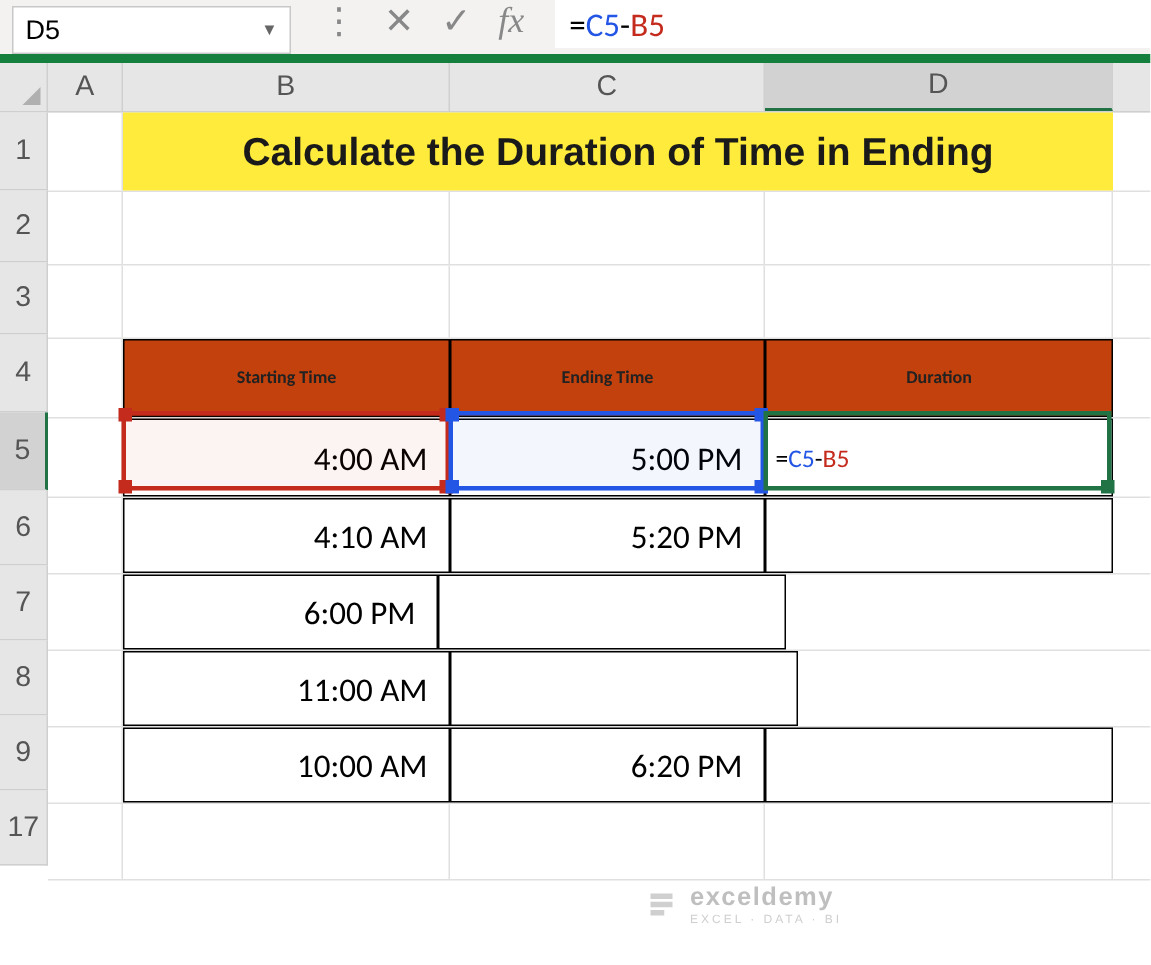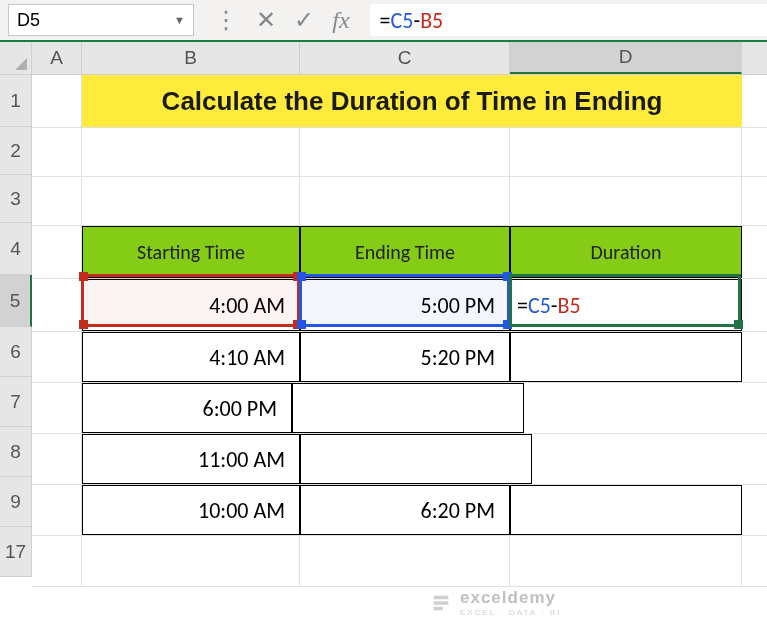--- a/index.html
+++ b/index.html
@@ -1,18 +1,18 @@
 <!DOCTYPE html>
 <html><head>
 <meta charset="utf-8">
 <style>
 * { box-sizing: border-box; margin: 0; padding: 0; }
 body { font-family: 'Segoe UI', Arial, sans-serif; background: #fff; width: 767px; height: 643px; overflow: hidden; position: relative; }
 
-.formula-bar { display: flex; align-items: center; height: 42px; background: #f3f2f1; border-bottom: 2px solid #15803d; }
+.formula-bar { display: flex; align-items: flex-start; height: 42px; background: #f3f2f1; border-bottom: 6px solid #15803d; }
 .name-box { width: 186px; height: 32px; background: #fff; border: 1px solid #c8c8c8; margin: 4px 0 4px 8px; display: flex; align-items: center; padding: 0 8px; font-size: 18px; justify-content: space-between; }
 .name-box-dd { color: #666; font-size: 11px; }
 .fb-icons { display: flex; align-items: center; gap: 18px; padding: 0 20px; color: #999; }
 .fb-icons span { font-size: 24px; cursor: pointer; color: #888; }
 .fb-fx { font-style: italic; font-family: 'Times New Roman', serif; font-size: 22px; color: #777; }
 .formula-input { flex: 1; height: 32px; background: #fff; display: flex; align-items: center; padding: 0 10px; font-size: 22px; font-family: Calibri, sans-serif; }
 .formula-input .eq { color: #000; }
 .formula-input .ref-c5 { color: #2456e6; }
 .formula-input .op { color: #000; }
 .formula-input .ref-b5 { color: #c42b1c; }
@@ -57,29 +57,29 @@
 .r4 .cell { height: 52px; }
 .r5 .cell { height: 52px; }
 .r6 .cell { height: 50px; }
 .r7 .cell { height: 50px; }
 .r8 .cell { height: 50px; }
 .r9 .cell { height: 50px; }
 .r10 .cell { height: 50px; }
 
 .title-merge { position: absolute; left: 50px; top: 0; width: 660px; height: 52px; background: #ffeb3b; display: flex; align-items: center; justify-content: center; font-size: 26px; font-weight: bold; color: #1a1a1a; }
 
-.table-header { background: #84cc16; font-weight: normal; color: #222; justify-content: center; border: 1px solid #000 !important; font-size: 20px; }
+.table-header { background: #c2410c; font-weight: bold; color: #222; justify-content: center; border: 1px solid #000 !important; font-size: 12px; }
 .table-cell { border: 1px solid #000 !important; justify-content: flex-end; padding-right: 14px; font-size: 22px; }
 .table-cell.dur { justify-content: flex-start; padding-left: 6px; }
 
 .sel-b5 { position: absolute; border: 3px solid #c42b1c; background: rgba(196,43,28,0.05); pointer-events: none; }
 .sel-c5 { position: absolute; border: 3px solid #2456e6; background: rgba(36,86,230,0.05); pointer-events: none; }
 .sel-d5 { position: absolute; border: 3px solid #217346; pointer-events: none; }
 
-.d5-formula { font-size: 22px; font-family: Calibri, sans-serif; }
+.d5-formula { font-size: 17px; font-family: Calibri, sans-serif; }
 .d5-formula .eq { color: #000; }
 .d5-formula .ref-c5 { color: #2456e6; }
 .d5-formula .op { color: #000; }
 .d5-formula .ref-b5 { color: #c42b1c; }
 
 .watermark { position: absolute; left: 430px; top: 588px; display: flex; align-items: center; gap: 8px; color: #bfbfbf; font-size: 17px; }
 .watermark .logo { width: 22px; height: 22px; position: relative; }
 .watermark .logo svg { width: 100%; height: 100%; }
 .watermark .txt .big { font-weight: 600; letter-spacing: 1px; }
 .watermark .txt .small { font-size: 8px; letter-spacing: 2px; color: #cfcfcf; }

